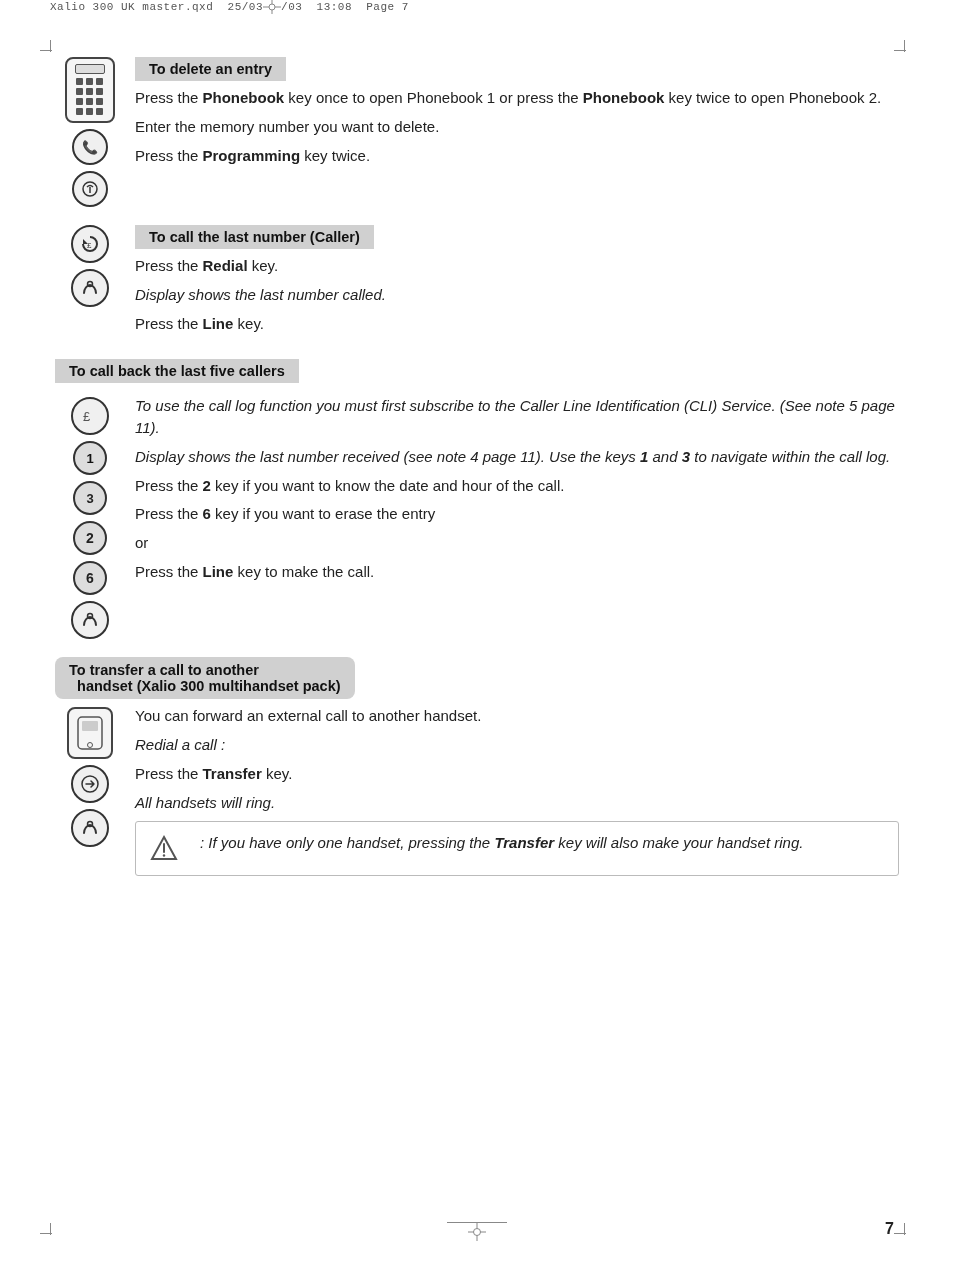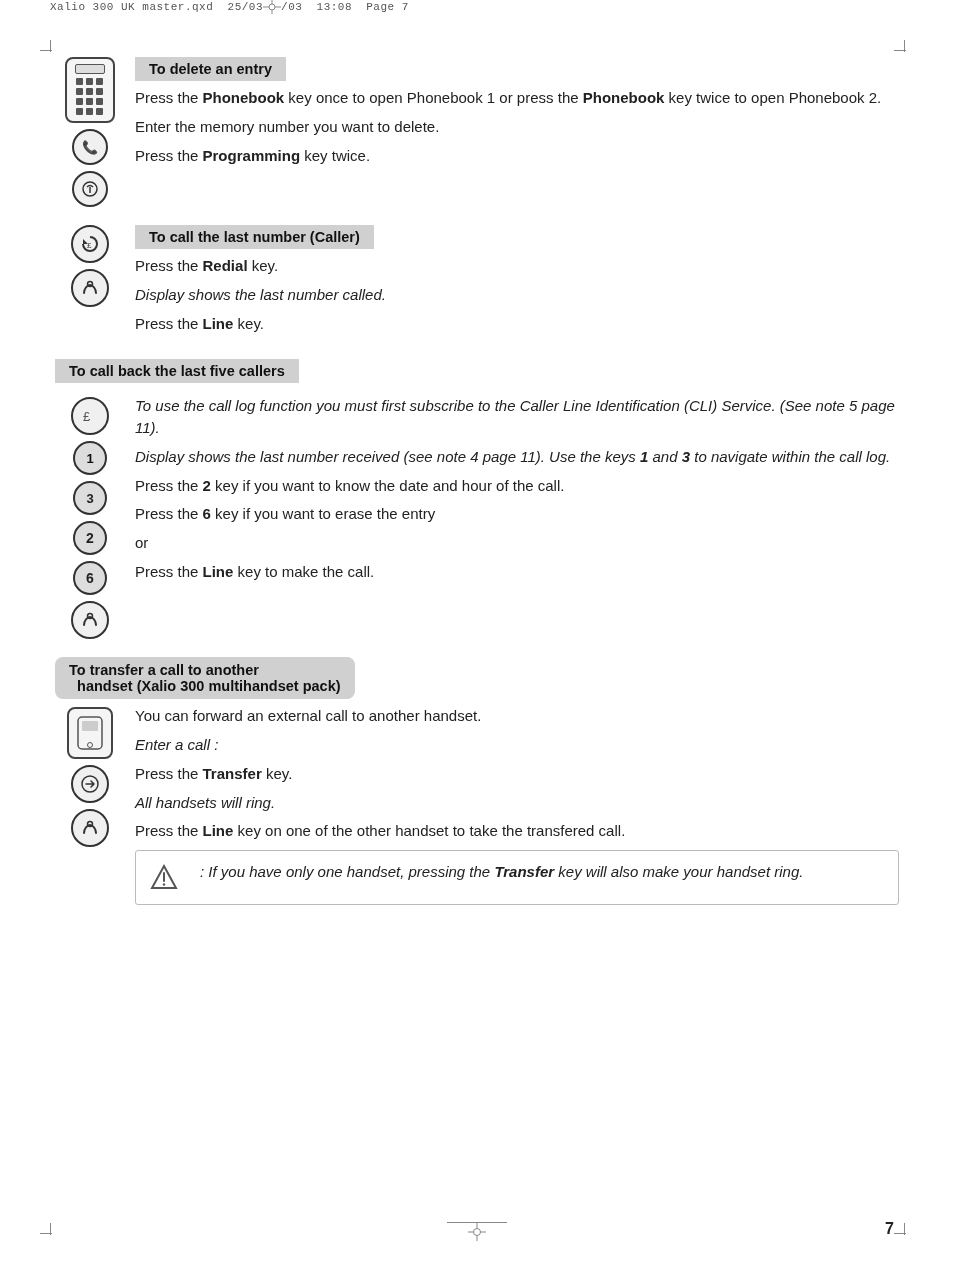--- a/index.html
+++ b/index.html
@@ -344,24 +344,23 @@
             <div style="width:38px;height:38px;border-radius:50%;border:2.5px solid #333;background:#f0f0f0;display:flex;align-items:center;justify-content:center;">
               <svg width="22" height="22" viewBox="0 0 22 22">
                 <path d="M5 16 C5 12 8 8 11 8 C14 8 17 12 17 16" stroke="#333" stroke-width="2" fill="none" stroke-linecap="round"></path>
                 <circle cx="11" cy="7" r="2.5" stroke="#333" stroke-width="1.5" fill="none"></circle>
               </svg>
             </div>
           </div>
         </div>
         <div class="text-col">
           <p>You can forward an external call to another handset.</p>
-          <p class="italic">Enter a call :</p>
+          <p class="italic">Redial a call :</p>
           <p>Press the <b>Transfer</b> key.</p>
           <p class="italic">All handsets will ring.</p>
-          <p>Press the <b>Line</b> key on one of the other handset to take the transfered call.</p>
 
           <div class="warning-box">
             <div style="min-width:28px;">
               <svg class="warning-triangle" width="28" height="28" viewBox="0 0 28 28">
                 <polygon points="14,3 26,25 2,25" stroke="#555" stroke-width="2" fill="none"></polygon>
                 <line x1="14" y1="10" x2="14" y2="18" stroke="#555" stroke-width="2" stroke-linecap="round"></line>
                 <circle cx="14" cy="21.5" r="1.2" fill="#555"></circle>
               </svg>
             </div>
             <p style="font-style:italic;"> : If you have only one handset, pressing the <b>Transfer</b> key will also make your handset ring.</p>

